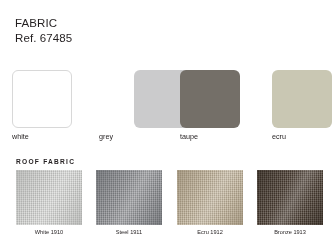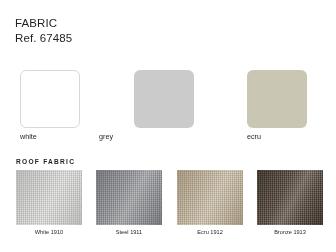--- a/index.html
+++ b/index.html
@@ -37,24 +37,24 @@
     left: 0;
     top: 70px;
     width: 336px;
     height: 62px;
   }
   .swatch-cell {
     position: absolute;
     top: 0;
     width: 62px;
   }
-  .swatch-cell.c0 { left: 20px; text-align: right; }
+  .swatch-cell.c0 { left: 12px; text-align: right; }
   .swatch-cell.c1 { left: 99px; padding-left: 35px; }
   .swatch-cell.c2 { left: 180px; }
-  .swatch-cell.c3 { left: 247px; }
+  .swatch-cell.c3 { left: 272px; }
 
   .swatch-chip {
     width: 60px;
     height: 58px;
     border-radius: 6px;
     box-sizing: border-box;
   }
   .swatch-chip.outlined {
     border: 1px solid #d8d8d8;
   }
@@ -151,20 +151,24 @@
   <div class="swatch-cell c0">
     <div class="swatch-chip outlined" id="chip0" style="background: rgb(255, 255, 255);"></div>
     <div class="swatch-label">white</div>
   </div>
 
   <div class="swatch-cell c1">
     <div class="swatch-chip" id="chip1" style="background: rgb(203, 203, 204);"></div>
     <div class="swatch-label">grey</div>
   </div>
 
+  <div class="swatch-cell c2">
+    <div class="swatch-chip" id="chip2" style="background: rgb(116, 111, 104);"></div>
+    <div class="swatch-label">taupe</div>
+  </div>
 
   <div class="swatch-cell c3">
     <div class="swatch-chip" id="chip3" style="background: rgb(201, 199, 179);"></div>
     <div class="swatch-label">ecru</div>
   </div>
 
 </div>
 
 <div class="fabric-section">
 

